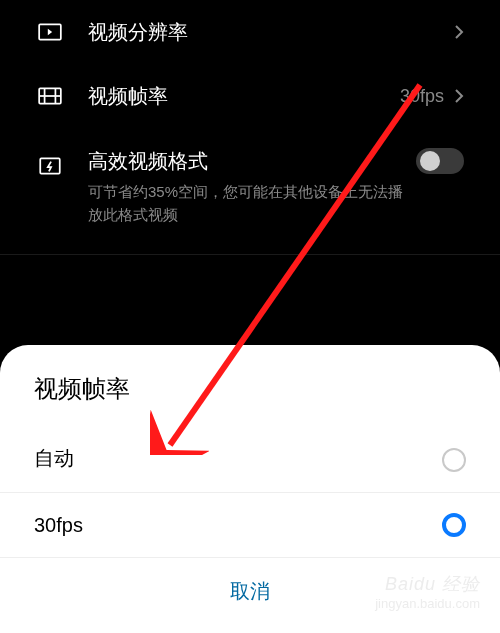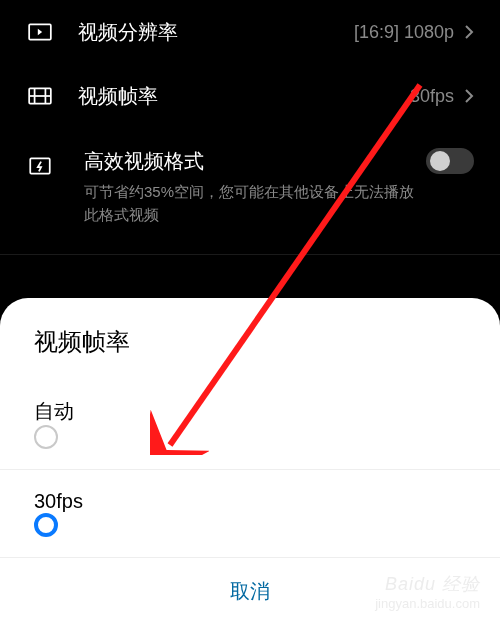--- a/index.html
+++ b/index.html
@@ -8,24 +8,24 @@
       height: 633px;
       background: #000;
       font-family: -apple-system, BlinkMacSystemFont, "Segoe UI", sans-serif;
       position: relative;
       overflow: hidden;
     }
     .settings-list { padding: 0; }
     .setting-row {
       display: flex;
       align-items: center;
-      padding: 18px 26px;
+      padding: 18px 36px;
       color: #fff;
     }
-    .setting-row.multi { align-items: flex-start; padding-top: 20px; padding-bottom: 20px; gap: 6px; }
+    .setting-row.multi { align-items: flex-start; padding-top: 20px; padding-bottom: 20px; }
     .row-icon {
       width: 28px;
       height: 28px;
       margin-right: 24px;
       flex-shrink: 0;
       display: flex;
       align-items: center;
       justify-content: center;
     }
     .row-icon svg { width: 26px; height: 26px; }
@@ -83,25 +83,24 @@
       padding: 28px 0 18px 0;
     }
     .sheet-title {
       font-size: 24px;
       font-weight: 500;
       color: #000;
       padding: 0 34px 20px 34px;
     }
     .option-row {
       display: flex;
-      align-items: flex-start;
+      align-items: flex-end;
       justify-content: space-between;
       padding: 20px 34px;
       border-bottom: 1px solid #eee;
-      flex-direction: column;
     }
     .option-row:last-of-type { border-bottom: none; }
     .option-label {
       font-size: 20px;
       color: #000;
     }
     .radio {
       width: 24px;
       height: 24px;
       border: 2px solid #c9c9c9;
@@ -152,21 +151,20 @@
 <div class="settings-list">
 
   <div class="setting-row">
     <span class="row-icon">
       <svg viewBox="0 0 24 24" fill="none" stroke="#fff" stroke-width="1.6">
         <rect x="2" y="5" width="20" height="14" rx="1"></rect>
         <path d="M10 9 L14 12 L10 15 Z" fill="#fff" stroke="none"></path>
       </svg>
     </span>
     <span class="row-label">视频分辨率</span>
-    <span class="row-value">[16:9] 1080p</span>
     <span class="chevron">
       <svg viewBox="0 0 10 16" fill="none" stroke="#8a8a8a" stroke-width="2">
           <path d="M2 2 L8 8 L2 14"></path>
         </svg>
     </span>
   </div>
 
   <div class="setting-row">
     <span class="row-icon">
       <svg viewBox="0 0 24 24" fill="none" stroke="#fff" stroke-width="1.6">

